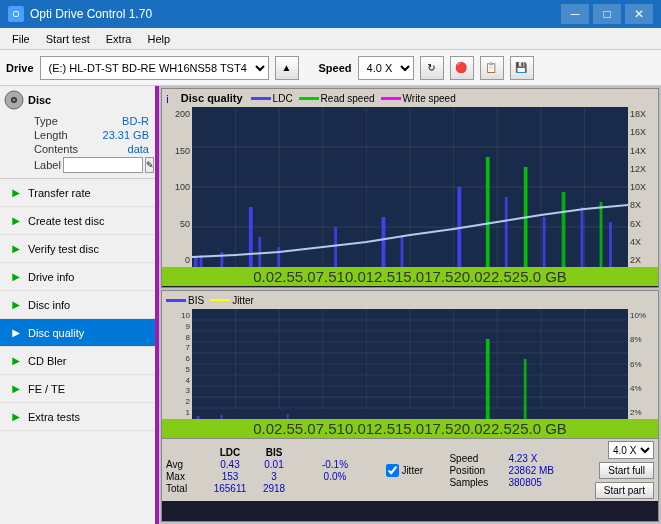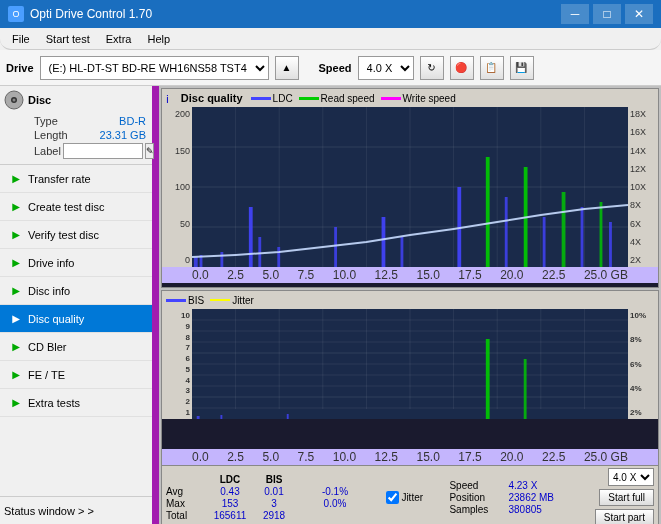--- a/index.html
+++ b/index.html
@@ -6,36 +6,36 @@
     body { width: 661px; height: 524px; font-family: 'Segoe UI', Tahoma, sans-serif; font-size: 11px; background: #f0f0f0; overflow: hidden; }
 
     
     .titlebar { background: #1a6ebf; height: 28px; display: flex; align-items: center; justify-content: space-between; padding: 0 8px; color: white; font-size: 12px; }
     .titlebar-left { display: flex; align-items: center; gap: 6px; }
     .titlebar-icon { width: 16px; height: 16px; background: #4a9eff; border-radius: 2px; display: flex; align-items: center; justify-content: center; font-size: 9px; color: white; }
     .titlebar-controls { display: flex; gap: 4px; }
     .titlebar-btn { width: 28px; height: 20px; background: rgba(255,255,255,0.2); border: none; color: white; cursor: pointer; font-size: 12px; display: flex; align-items: center; justify-content: center; }
 
     
-    .menubar { background: #f0f0f0; height: 22px; display: flex; align-items: center; padding: 0 4px; border-bottom: 1px solid #ccc; border-radius: 11px; }
+    .menubar { background: #f0f0f0; height: 22px; display: flex; align-items: center; padding: 0 4px; border-bottom: 1px solid #ccc; }
     .menu-item { padding: 2px 8px; cursor: pointer; font-size: 11px; }
 
     
     .toolbar { background: #f5f5f5; height: 36px; display: flex; align-items: center; padding: 0 6px; border-bottom: 1px solid #ccc; gap: 6px; }
     .toolbar-label { font-weight: bold; font-size: 11px; }
     .drive-select { height: 24px; font-size: 11px; border: 1px solid #999; background: white; padding: 4px 4px; min-width: 200px; }
     .toolbar-btn { height: 24px; min-width: 24px; border: 1px solid #999; background: linear-gradient(to bottom, #fff, #e0e0e0); cursor: pointer; font-size: 10px; padding: 0 4px; }
     .speed-label { font-weight: bold; }
     .speed-select { height: 24px; font-size: 11px; border: 1px solid #999; background: white; padding: 0 4px; }
 
     
     .main { display: flex; height: calc(524px - 86px); }
 
     
-    .sidebar { width: 159px; background: #f0f0f0; border-right: 7px solid #a21caf; display: flex; flex-direction: column; }
+    .sidebar { width: 159px; background: #f0f0f0; border-right: 4px solid #a21caf; display: flex; flex-direction: column; }
     .disc-panel { padding: 4px; border-bottom: 1px solid #ccc; }
     .disc-header { display: flex; align-items: center; gap: 4px; font-weight: bold; margin-bottom: 4px; }
     .disc-icon { width: 20px; height: 20px; }
     .disc-row { display: flex; justify-content: space-between; padding: 1px 2px; font-size: 11px; }
     .disc-label { color: #333; margin-left: 28px; }
     .disc-value { color: #0066cc; }
     .disc-value.data { color: #0066cc; }
     .label-input-row { display: flex; align-items: center; gap: 2px; padding: 1px 2px; }
     .label-input { height: 16px; width: 80px; border: 1px solid #999; font-size: 10px; padding: 0 2px; }
 
@@ -57,21 +57,21 @@
     .legend { display: flex; align-items: center; gap: 6px; font-size: 10px; }
     .legend-item { display: flex; align-items: center; gap: 2px; }
     .legend-color { width: 20px; height: 2px; }
     .legend-color.ldc { background: #4444ff; height: 3px; }
     .legend-color.read { background: #00cc00; height: 3px; }
     .legend-color.write { background: #ff00ff; height: 3px; }
     .legend-color.bis { background: #4444ff; height: 3px; }
     .legend-color.jitter { background: #ffff00; height: 2px; }
     .chart-y-left { width: 30px; display: flex; flex-direction: column; justify-content: space-between; padding: 2px 2px; color: #333; font-size: 9px; background: #d4d0c8; text-align: right; }
     .chart-y-right { width: 30px; display: flex; flex-direction: column; justify-content: space-between; padding: 2px 2px; color: #333; font-size: 9px; background: #d4d0c8; text-align: left; }
-    .chart-x-axis { background: #c4b5fd; display: flex; justify-content: space-between; padding: 1px 30px; font-size: 12px; color: #333; }
+    .chart-x-axis { background: #84cc16; display: flex; justify-content: center; padding: 1px 30px; font-size: 15px; color: #333; }
 
     
     .stats-panel { background: #d4d0c8; border-top: 1px solid #888; display: flex; align-items: center; padding: 2px 4px; font-size: 10px; gap: 4px; }
     .btn-start { background: linear-gradient(to bottom, #fff, #ddd); border: 1px solid #888; padding: 2px 8px; cursor: pointer; font-size: 10px; white-space: nowrap; }
 
     
     svg { display: block; }
 
     .status-window-row { display: flex; align-items: center; justify-content: space-between; padding: 0 4px; height: 28px; cursor: pointer; border-top: 1px solid #ccc; }
   </style>
@@ -130,20 +130,24 @@
         <span>Disc</span>
       </div>
       <div class="disc-row">
         <span class="disc-label">Type</span>
         <span class="disc-value">BD-R</span>
       </div>
       <div class="disc-row">
         <span class="disc-label">Length</span>
         <span class="disc-value">23.31 GB</span>
       </div>
+      <div class="disc-row">
+        <span class="disc-label">Contents</span>
+        <span class="disc-value data">data</span>
+      </div>
       <div class="label-input-row">
         <span class="disc-label">Label</span>
         <input class="label-input" type="text" style="">
         <button style="width:16px;height:16px;font-size:9px;padding:0;border:1px solid #999;background:#eee;cursor:pointer;">✎</button>
       </div>
     </div>
 
     <div class="sidebar-item">
       <span class="sidebar-icon green">▶</span>
       <span>Transfer rate</span>
@@ -176,23 +180,20 @@
       <span class="sidebar-icon green">▶</span>
       <span>FE / TE</span>
     </div>
     <div class="sidebar-item">
       <span class="sidebar-icon green">▶</span>
       <span>Extra tests</span>
     </div>
 
     <div style="flex:1;"></div>
 
-    <div class="status-window-row">
-      <span>Status window &gt; &gt;</span>
-    </div>
   </div>
 
   <div class="content">
 
     <div class="chart-panel top">
       <div class="chart-header">
         <span style="font-size:11px;color:#0000cc;margin-right:4px;">ℹ</span>
         <span class="chart-title">Disc quality</span>
         <div class="legend">
           <div class="legend-item">
@@ -293,21 +294,21 @@
           <div class="legend-item">
             <div class="legend-color bis"></div>
             <span>BIS</span>
           </div>
           <div class="legend-item">
             <div class="legend-color jitter"></div>
             <span>Jitter</span>
           </div>
         </div>
       </div>
-      <div style="display:flex;flex:1;height:140px;font-weight:bold;">
+      <div style="display:flex;flex:1;height:110px;">
         <div class="chart-y-left" style="height:110px;font-size:8px;">
           <span>10</span>
           <span>9</span>
           <span>8</span>
           <span>7</span>
           <span>6</span>
           <span>5</span>
           <span>4</span>
           <span>3</span>
           <span>2</span>

